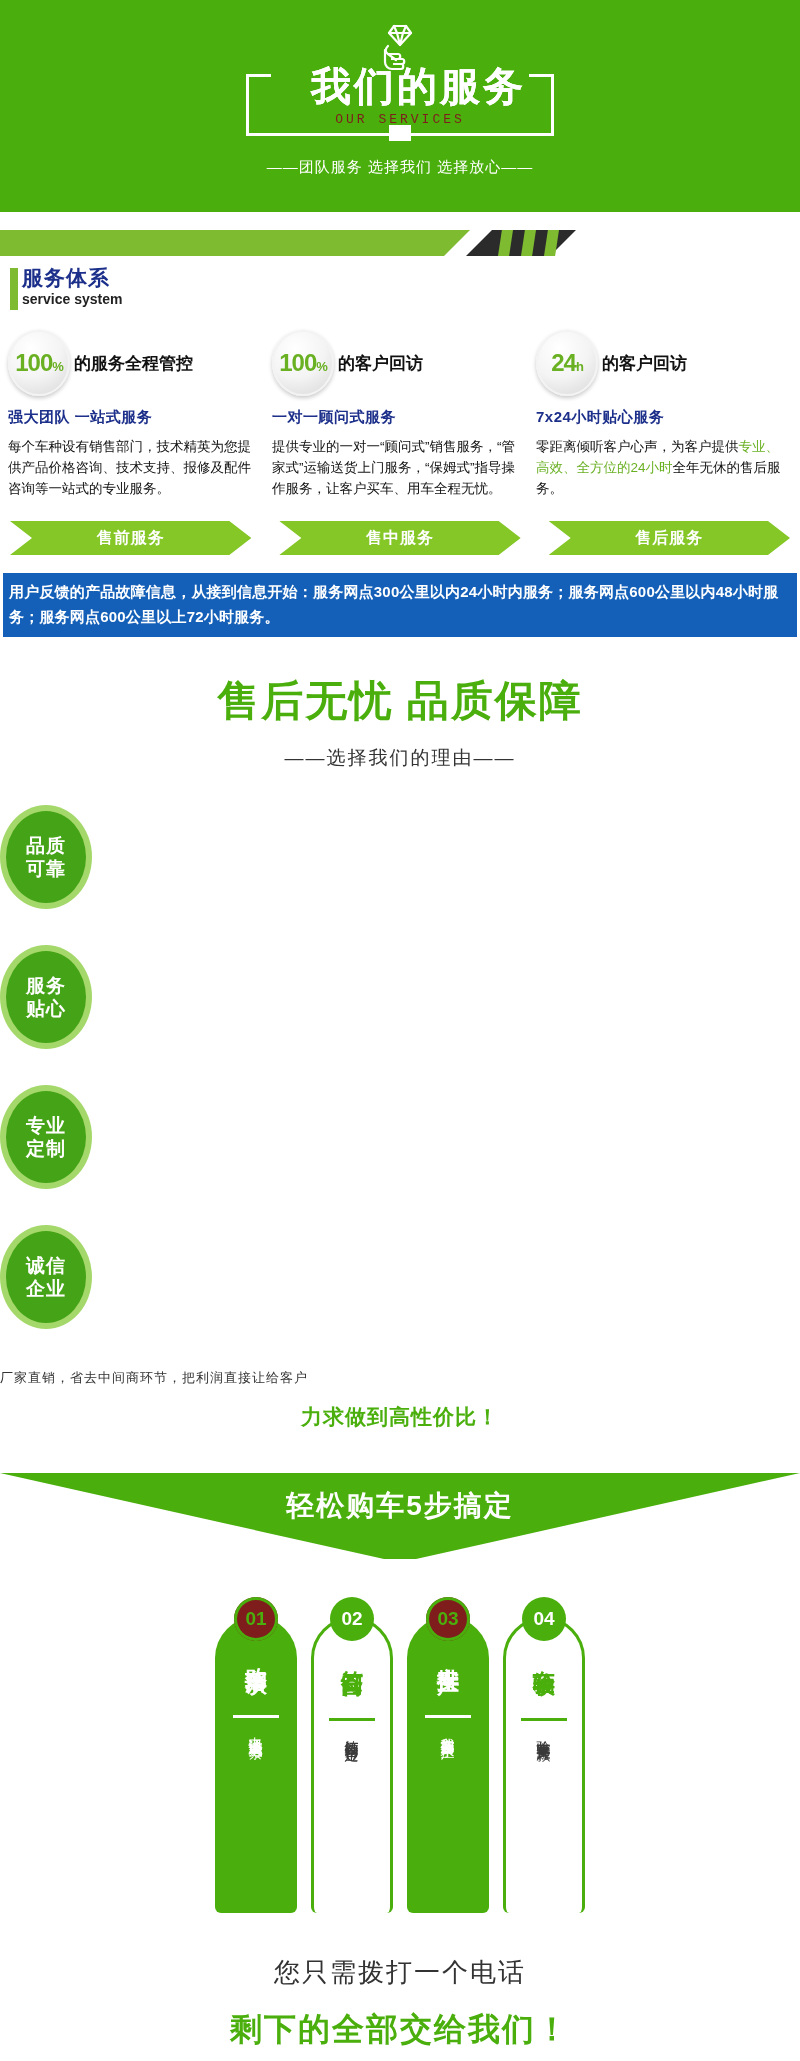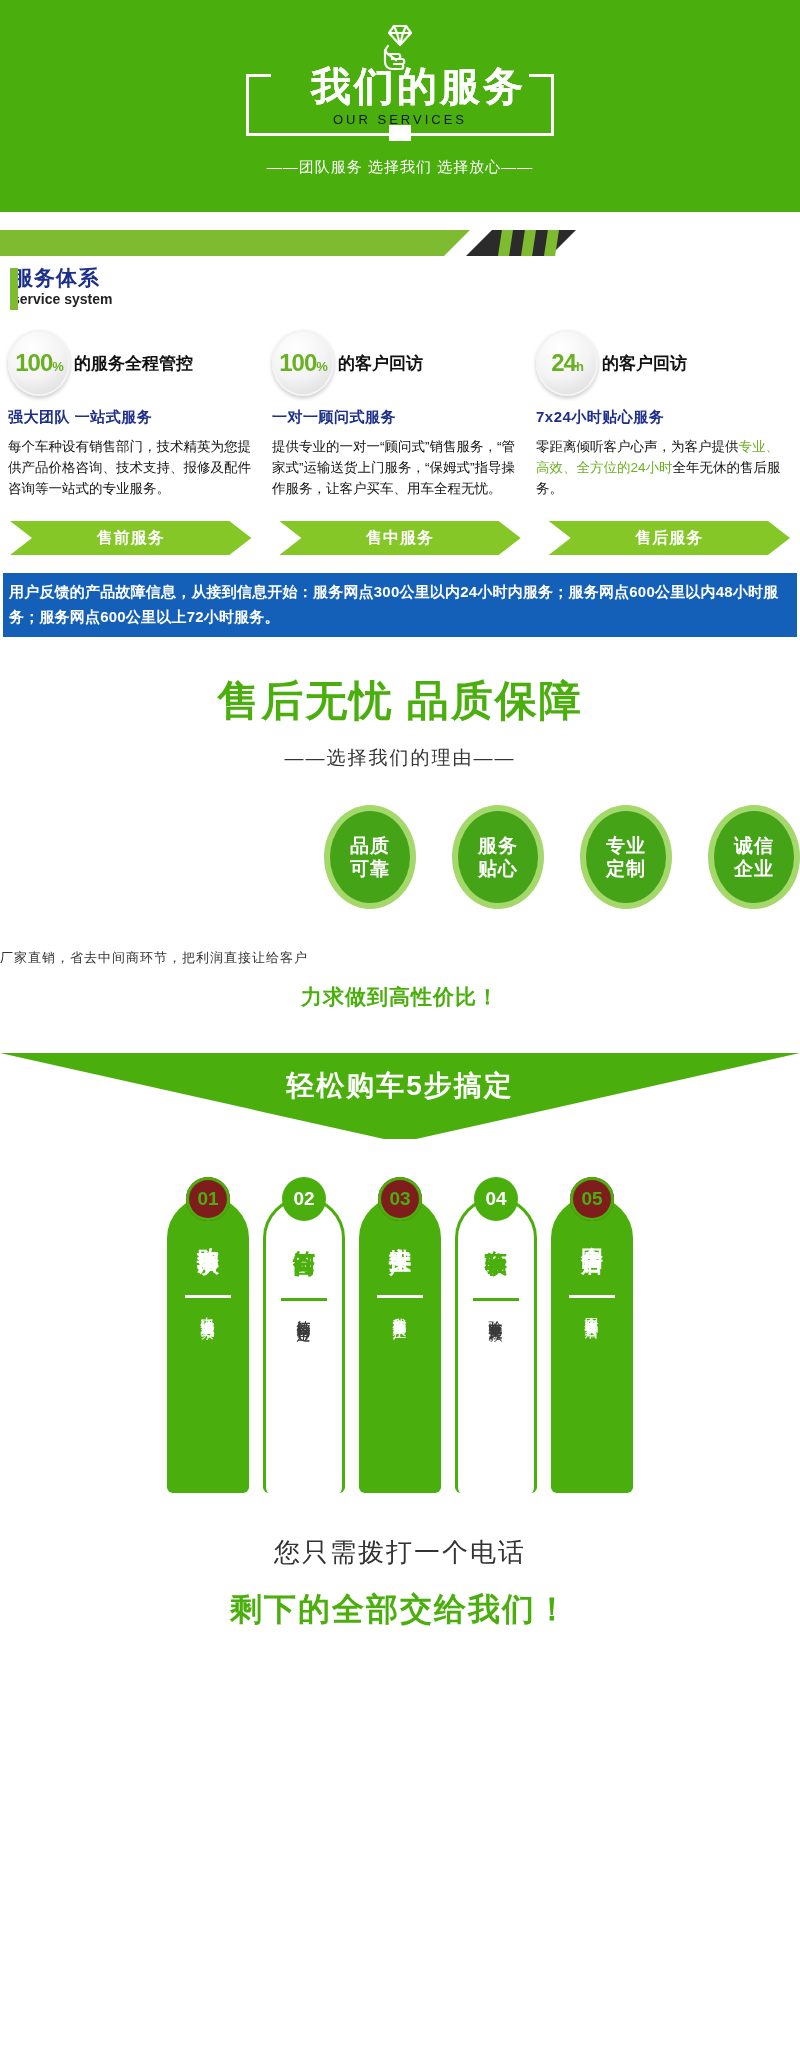--- a/index.html
+++ b/index.html
@@ -44,24 +44,25 @@
     font-weight: bold;
     letter-spacing: 3px;
     line-height: 1;
     z-index: 3;
     text-shadow: 0 0 0 #fff;
     margin-left: 37px;
   }
   .hero-sub {
     position: absolute; left: 0; right: 0; top: 112px;
     text-align: center;
-    color: #0f172a;
+    color: #7f1d1d;
     font-size: 13px;
     letter-spacing: 3px;
     z-index: 3;
+    font-family: Liberation Mono, monospace;
   }
   .hero-tag {
     position: absolute; left: 0; right: 0; top: 158px;
     text-align: center;
     color: #ffffff;
     font-size: 15px;
     letter-spacing: 1px;
   }
 
   
@@ -83,21 +84,21 @@
     background: #7fbb30;
     clip-path: polygon(26% 0, 100% 0, 74% 100%, 0 100%);
   }
   .sysbar .d1 { left: 498px; }
   .sysbar .d2 { left: 521px; }
   .sysbar .d3 { left: 544px; }
 
   .sys-title-wrap {
     position: relative;
     margin: 2px 0 15px 10px;
-    padding-left: 2px;
+    padding-left: 12px;
     height: 48px;
   }
   .sys-title-wrap::before {
     content: ""; position: absolute; left: 0; top: 2px;
     width: 8px; height: 42px; background: #7fbb30;
   }
   .sys-cn { color: #1c2f8a; font-size: 21px; font-weight: bold; line-height: 24px; letter-spacing: 1px; }
   .sys-en { color: #222; font-size: 14px; font-weight: bold; line-height: 18px; }
 
   
@@ -140,21 +141,21 @@
     letter-spacing: .2px;
   }
 
   
   .reason-title {
     text-align: center; color: #4aaf0c; font-size: 42px; font-weight: bold;
     margin-top: 36px; letter-spacing: 2px;
   }
   .reason-sub { text-align: center; color: #333; font-size: 19px; margin-top: 16px; letter-spacing: 2px; }
 
-  .circles { display: flex; justify-content: flex-end; gap: 36px; margin-top: 34px; }
+  .circles { display: flex; justify-content: space-between; gap: 36px; margin-top: 34px; flex-direction: column; }
   .circle-out {
     width: 92px; height: 104px; border-radius: 50%;
     background: #a5d86a;
     display: flex; align-items: center; justify-content: center;
   }
   .circle-in {
     width: 80px; height: 92px; border-radius: 50%;
     background: #44a316;
     display: flex; flex-direction: column; align-items: center; justify-content: center;
     color: #fff; font-size: 19px; font-weight: bold; line-height: 23px; letter-spacing: 1px;
@@ -367,25 +368,17 @@
 
   <div class="step out">
     <div class="step-num">04</div>
     <div class="step-pill">
       <span class="step-title">车辆验收</span>
       <span class="step-rule"></span>
       <span class="step-desc">验收车辆并支付尾款</span>
     </div>
   </div>
 
-  <div class="step fill">
-    <div class="step-num">05</div>
-    <div class="step-pill">
-      <span class="step-title">全国售后</span>
-      <span class="step-rule"></span>
-      <span class="step-desc">全国联保终身售后</span>
-    </div>
-  </div>
 
 </div>
 
 <div class="foot-1">您只需拨打一个电话</div>
 <div class="foot-2">剩下的全部交给我们！</div>
 
 </body></html>

